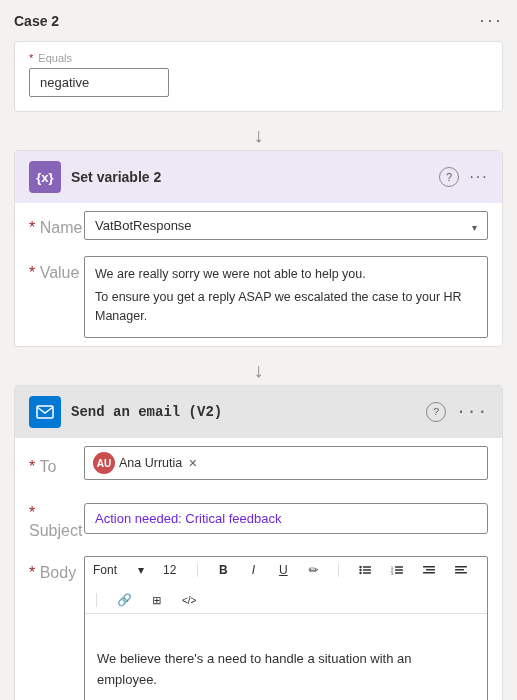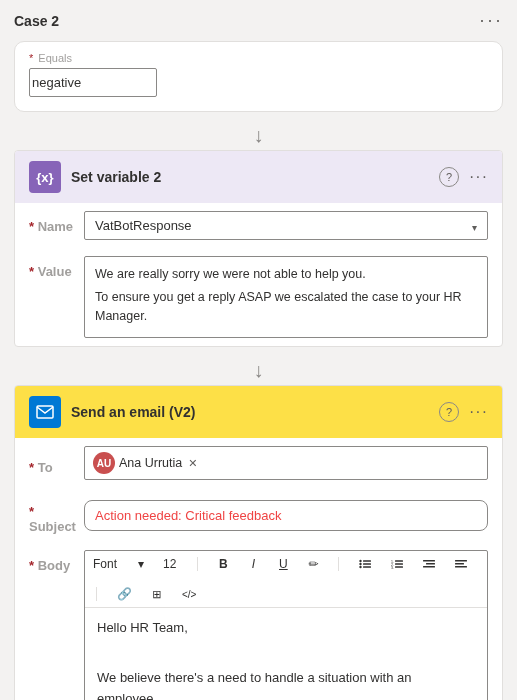--- a/index.html
+++ b/index.html
@@ -35,40 +35,40 @@
     .header-dots {
       font-size: 18px;
       color: #605e5c;
       letter-spacing: 2px;
       cursor: pointer;
     }
     
     .equals-section {
       background: #fff;
       border: 1px solid #e1dfdd;
-      border-radius: 10px;
+      border-radius: 4px;
       padding: 10px 14px 14px 14px;
       margin-bottom: 8px;
     }
     .field-label {
       font-size: 11px;
       color: #a19f9d;
       margin-bottom: 4px;
     }
     .field-label .required {
       color: #a4262c;
       margin-right: 2px;
     }
     .text-input {
       border: 1px solid #8a8886;
       border-radius: 2px;
-      padding: 6px 2px;
-      font-size: 13px;
-      color: #323130;
-      width: 128px;
+      padding: 6px 10px;
+      font-size: 13px;
+      color: #323130;
+      width: 140px;
       background: #fff;
     }
     
     .arrow-connector {
       display: flex;
       justify-content: center;
       align-items: center;
       height: 30px;
       color: #8a8886;
       font-size: 20px;
@@ -143,26 +143,25 @@
       font-size: 16px;
       color: #605e5c;
       cursor: pointer;
       letter-spacing: 1px;
     }
     .set-var-header {
       background: #ede8f5;
       padding: 10px 14px;
     }
     .form-row-label {
-      font-size: 13px;
+      font-size: 16px;
       color: #a19f9d;
       width: 55px;
       flex-shrink: 0;
       padding-top: 8px;
-      font-weight: bold;
     }
     .form-row-label .req {
       color: #a4262c;
     }
     .form-row-content {
       flex: 1;
     }
     .select-field {
       border: 1px solid #8a8886;
       border-radius: 2px;
@@ -194,21 +193,22 @@
     .value-line {
       margin-bottom: 4px;
     }
     .dot-red {
       color: #a4262c;
       font-size: 8px;
       vertical-align: middle;
     }
     
     .email-header-bg {
-      background: #fde047;
+      background: #e5e5e5;
+      font-family: Liberation Mono, monospace;
     }
     .to-field-inner {
       display: flex;
       align-items: center;
       gap: 6px;
       border: 1px solid #8a8886;
       border-radius: 2px;
       padding: 5px 8px;
       background: #fff;
       width: 100%;
@@ -236,24 +236,24 @@
       color: #323130;
     }
     .chip-x {
       font-size: 11px;
       color: #605e5c;
       cursor: pointer;
       margin-left: 2px;
     }
     .subject-input {
       border: 1px solid #8a8886;
-      border-radius: 8px;
+      border-radius: 3px;
       padding: 7px 10px;
       font-size: 13px;
-      color: #ef4444;
+      color: #6d28d9;
       width: 100%;
       background: #fff;
     }
     
     .body-editor {
       border: 1px solid #8a8886;
       border-radius: 2px;
       background: #fff;
       width: 100%;
     }
@@ -466,21 +466,20 @@
                   <rect x="0" y="7" width="12" height="1.5" rx="0.5" fill="#323130"></rect>
                 </svg>
             </span>
             <div class="toolbar-sep"></div>
             <span class="tb-btn">🔗</span>
             <span class="tb-btn" style="font-size:11px">⊞</span>
             <span class="tb-btn" style="font-size:10px">&lt;/&gt;</span>
           </div>
 
           <div class="body-content">
-            <div class="body-line">Hello HR Team,</div>
             <div class="body-line">&nbsp;</div>
             <div class="body-line">We believe there's a need to handle a situation with an employee.</div>
 
           </div>
         </div>
       </div>
     </div>
 
   </div>
 

